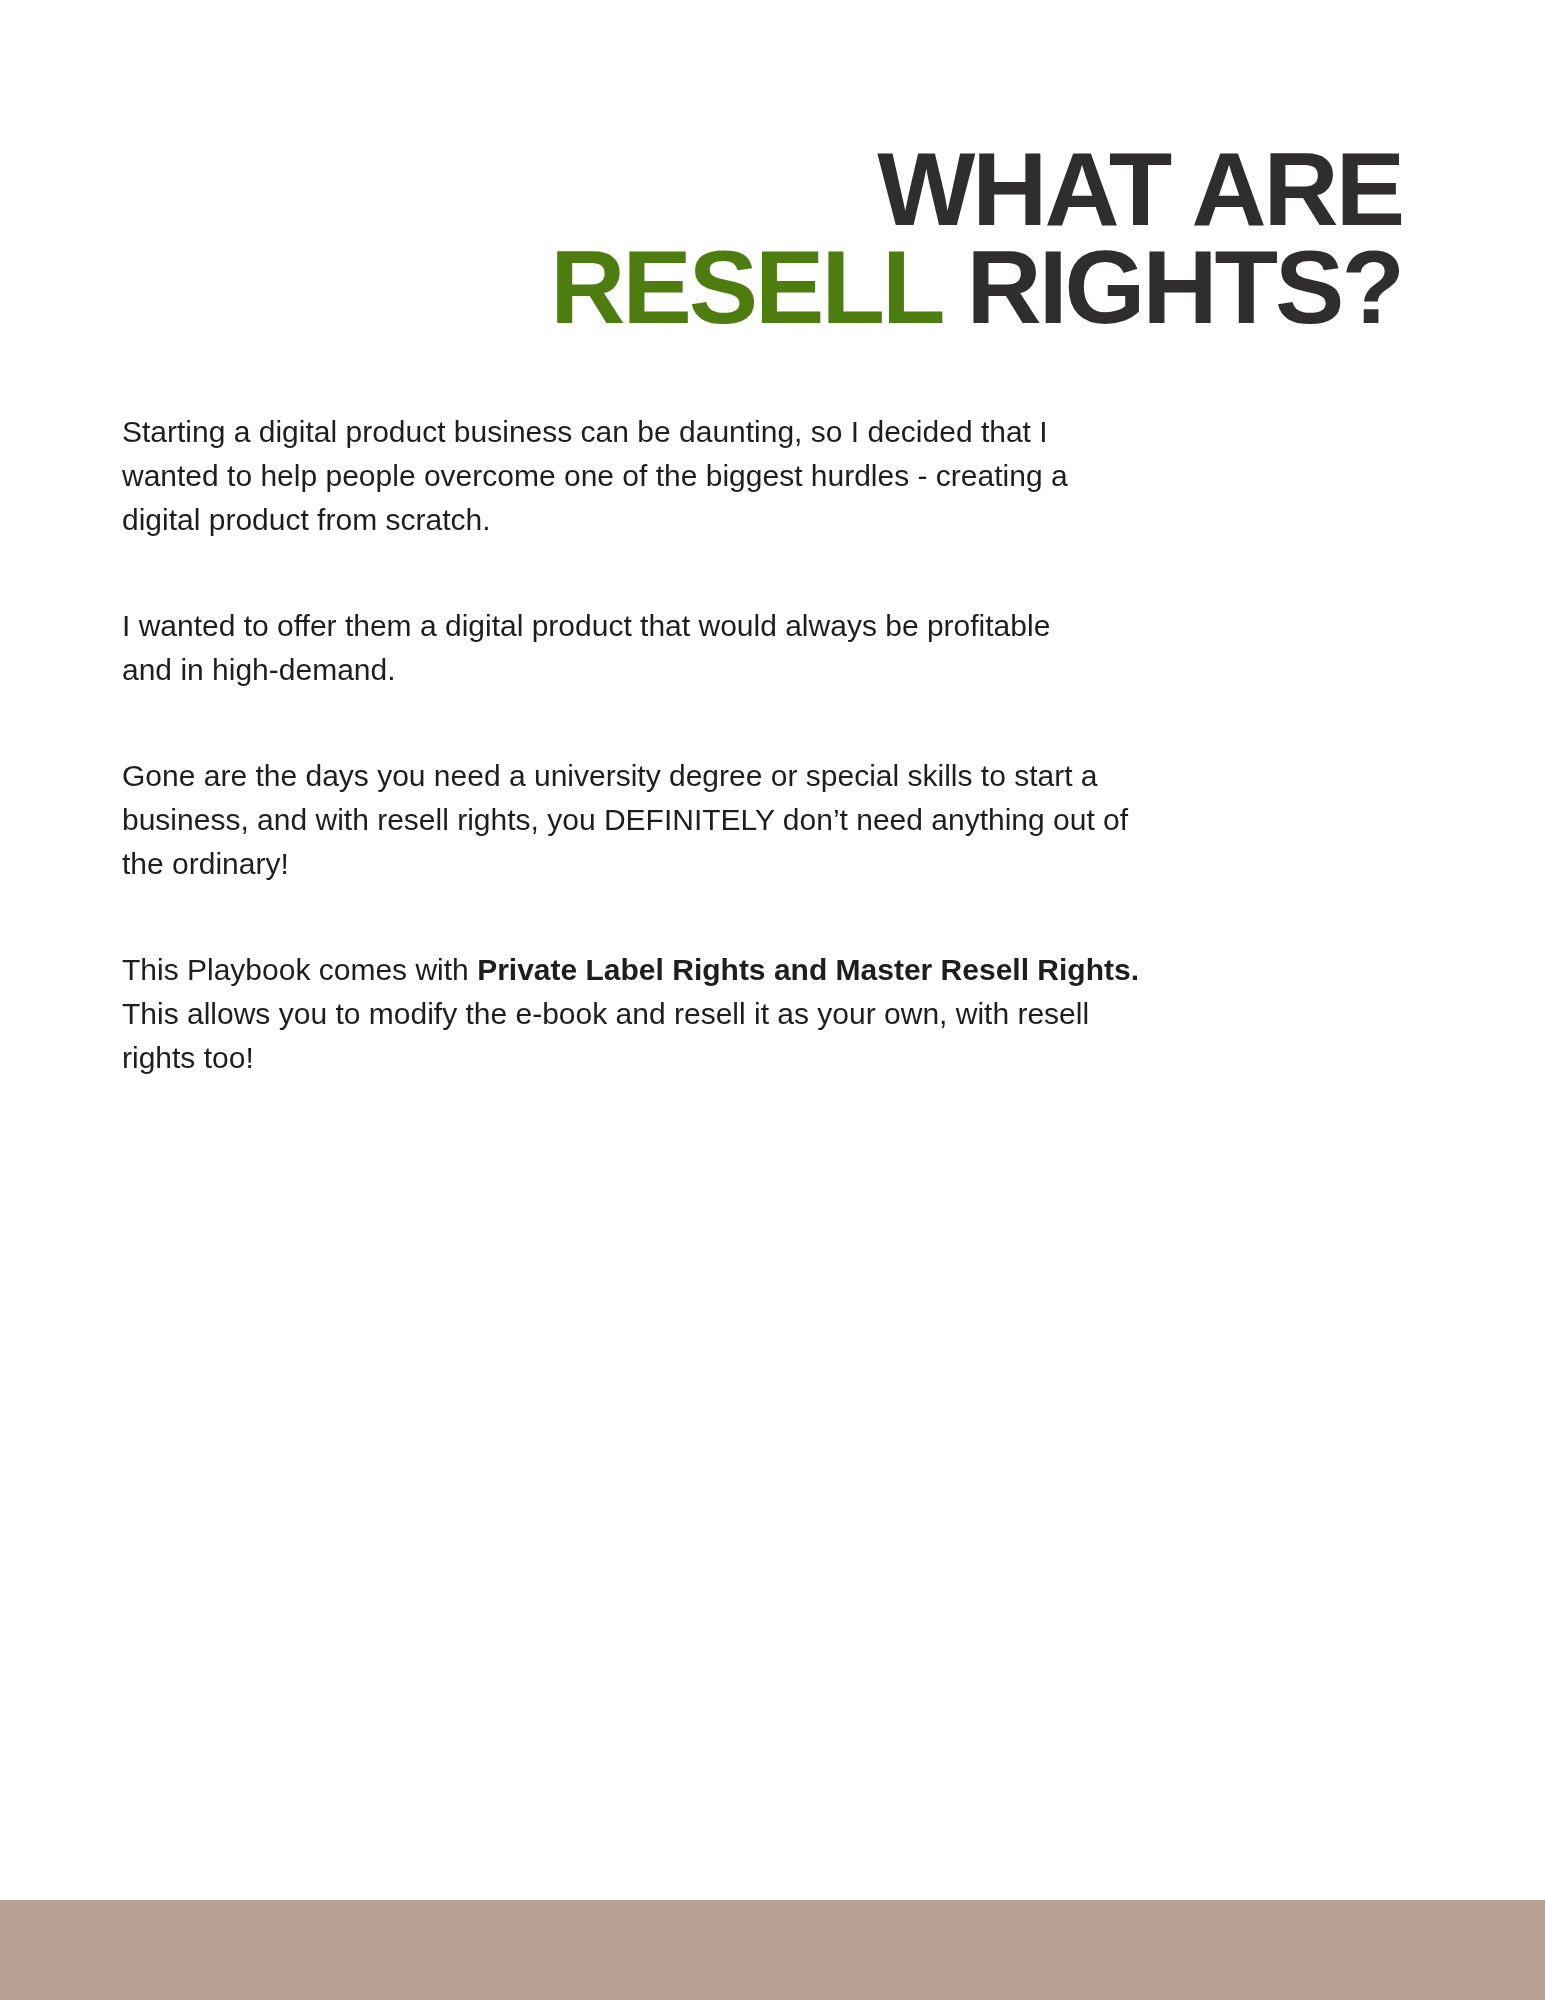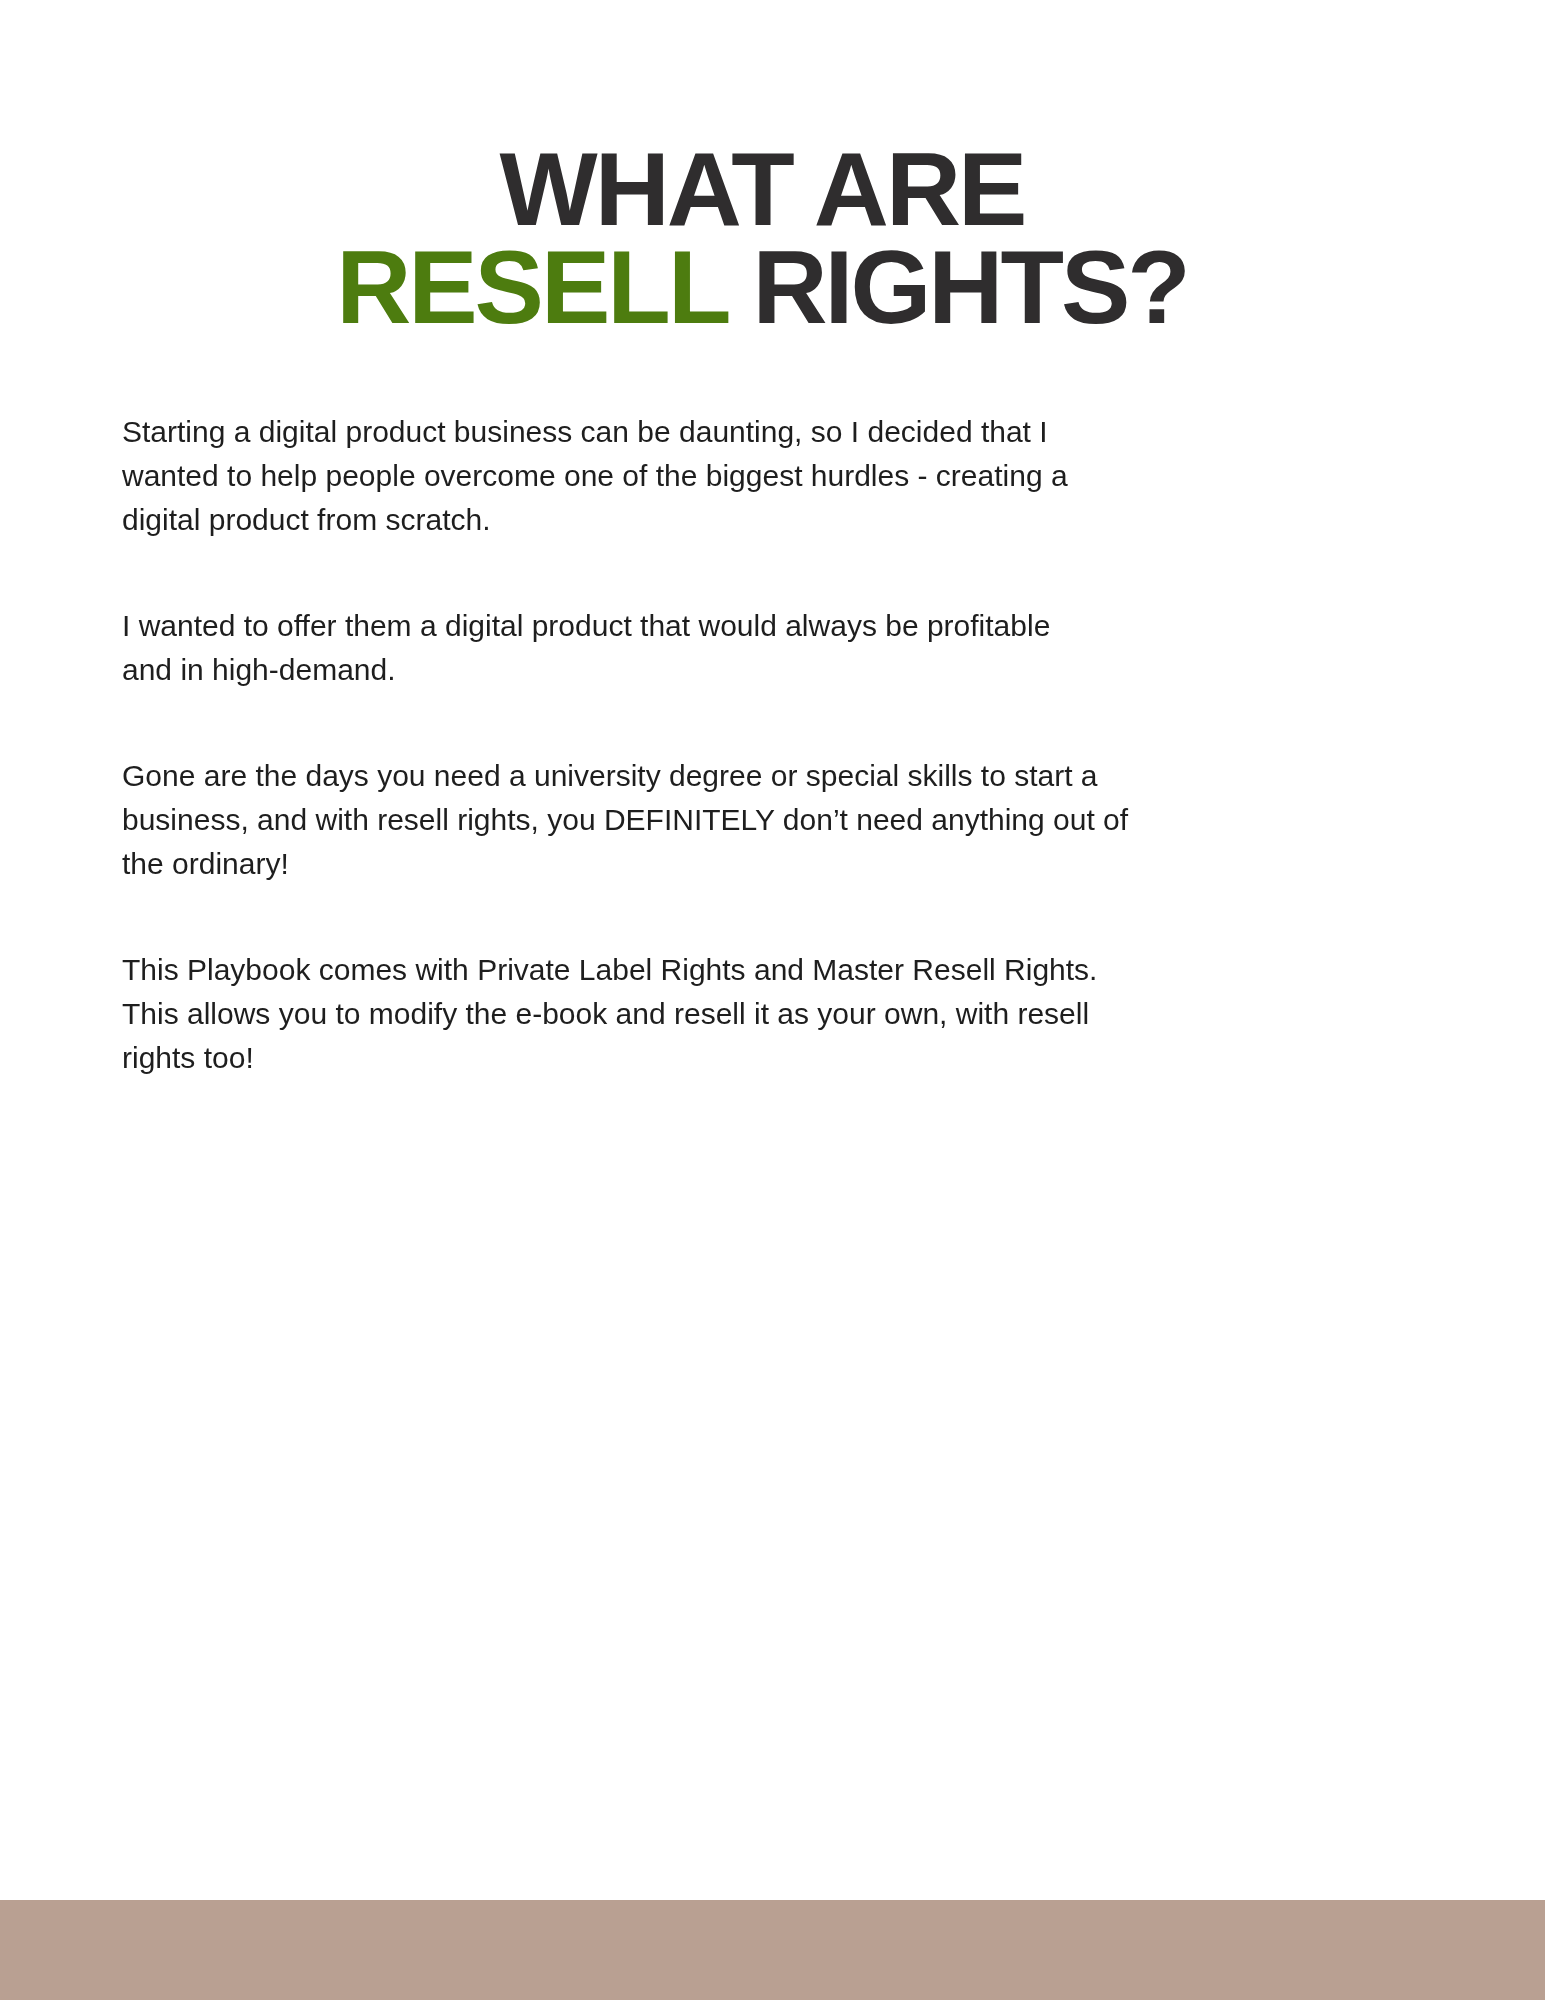--- a/index.html
+++ b/index.html
@@ -14,21 +14,21 @@
     background: #ffffff;
     overflow: hidden;
     font-family: "Liberation Sans", "DejaVu Sans", sans-serif;
   }
   .title {
     position: absolute;
     top: 140px;
     left: 122px;
     width: 1280px;
     margin: 0;
-    text-align: center;
+    text-align: right;
     font-size: 104px;
     line-height: 98px;
     font-weight: 800;
     letter-spacing: -3px;
     color: #2f2d2e;
   }
   .title .line { display: block; }
   .t-accent { color: #4d7c0f; }
   .t-dark { color: #2f2d2e; }
   .body-copy {
@@ -38,21 +38,21 @@
     width: 1340px;
     color: #1e1e1e;
     font-size: 30px;
     line-height: 44px;
     font-weight: 400;
   }
   .body-copy p {
     margin: 0 0 62px 0;
     white-space: pre-line;
   }
-  .body-copy .bold { font-weight: 400; }
+  .body-copy .bold { font-weight: 700; }
   .bottom-bar {
     position: absolute;
     left: 0;
     bottom: 0;
     width: 100%;
     height: 100px;
     background: #b9a092;
   }
 </style>
 </head>

